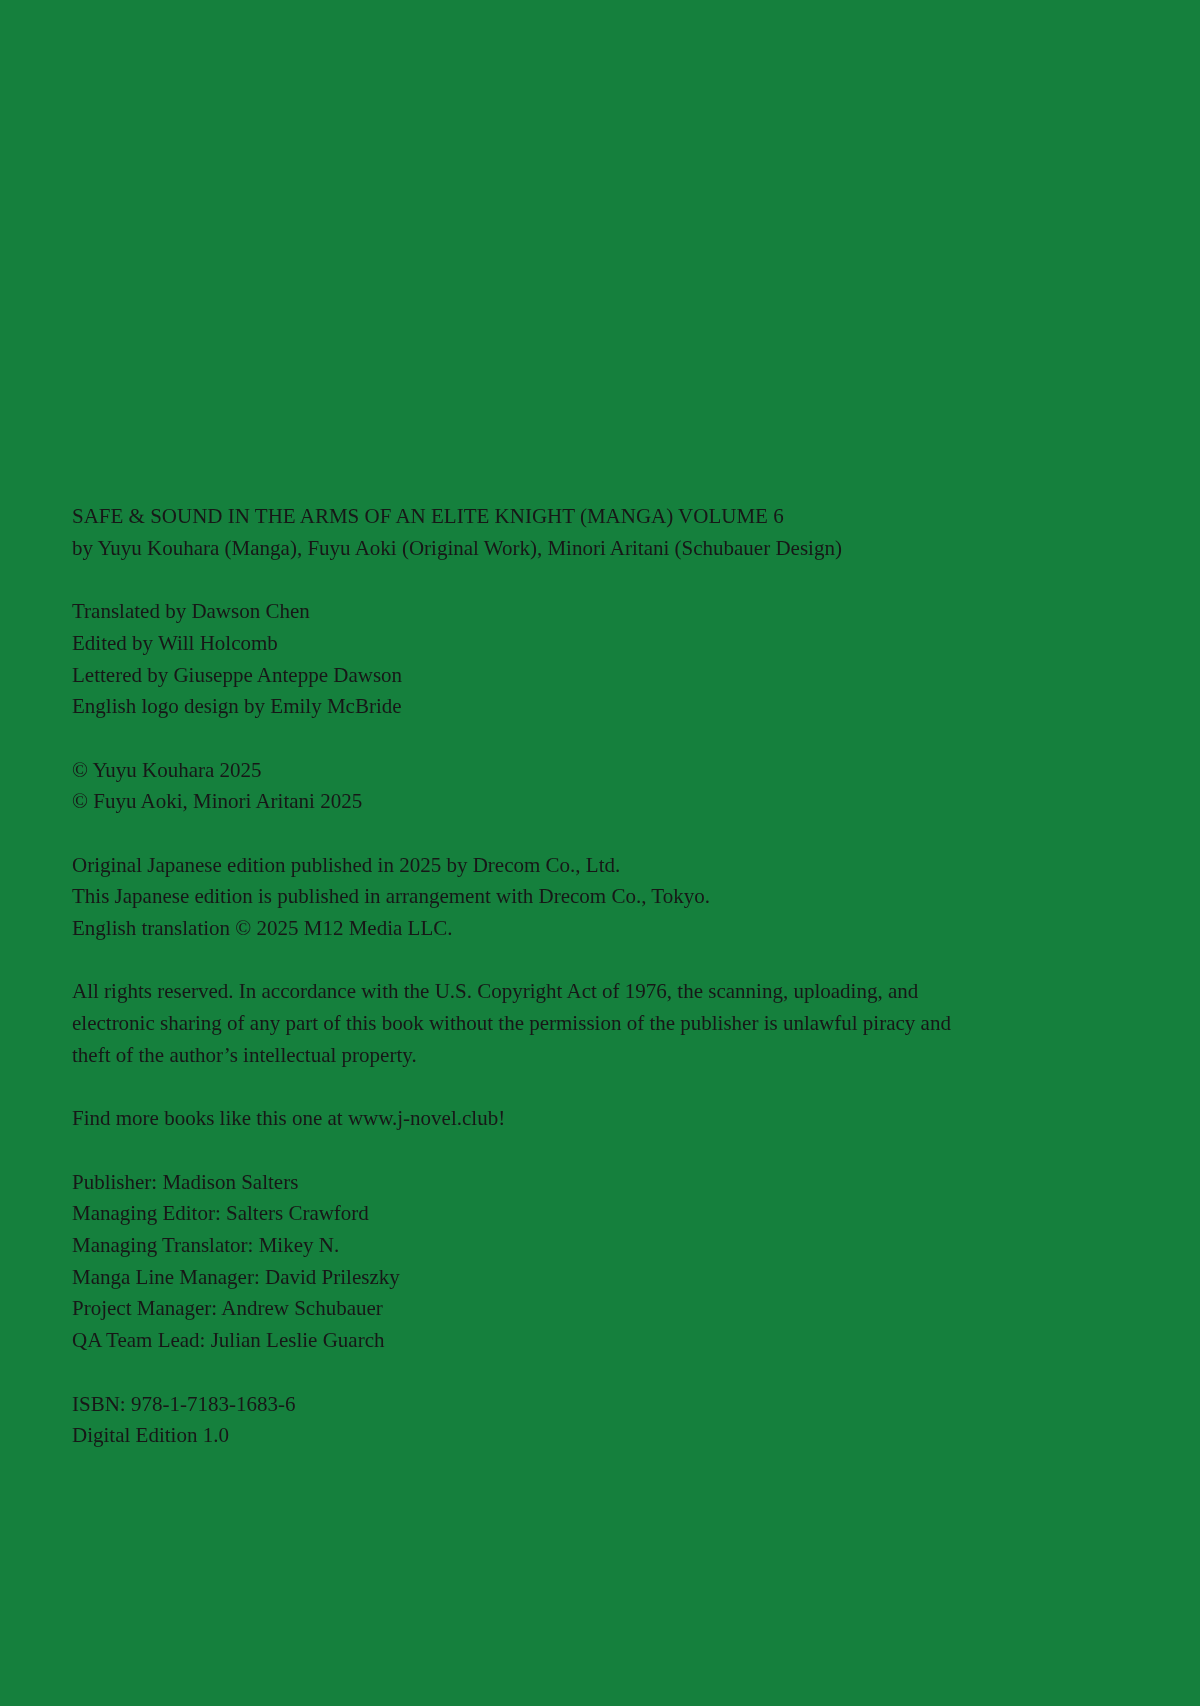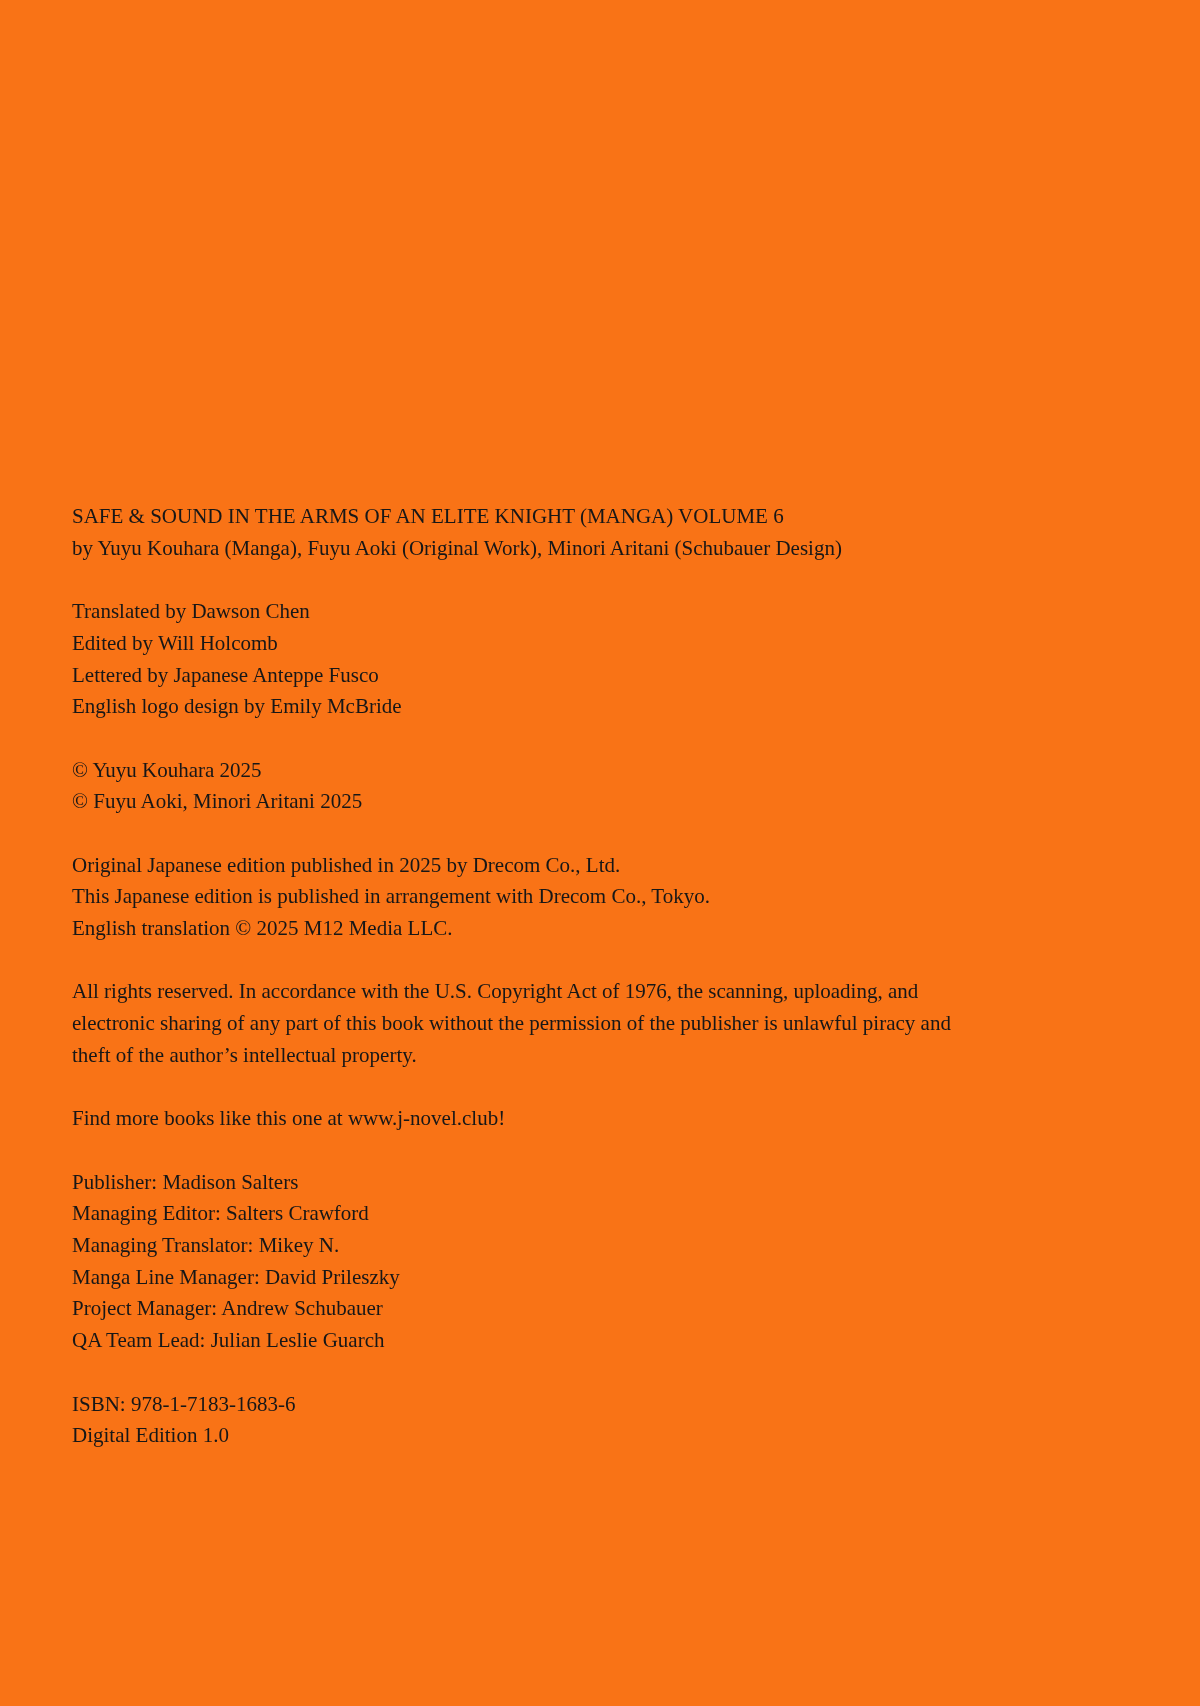--- a/index.html
+++ b/index.html
@@ -9,21 +9,21 @@
   }
   body {
     width: 1200px;
     height: 1706px;
     position: relative;
     overflow: hidden;
   }
   .page {
     position: absolute;
     inset: 0;
-    background: #f97316;
+    background: #15803d;
   }
   .text-block {
     position: absolute;
     left: 72px;
     top: 501px;
     width: 905px;
     font-family: "Liberation Serif", "DejaVu Serif", serif;
     font-size: 21px;
     line-height: 31.7px;
     color: #171717;
@@ -48,21 +48,21 @@
   <div class="text-block">
 
     <p class="para">
       <span class="line">SAFE &amp; SOUND IN THE ARMS OF AN ELITE KNIGHT (MANGA) VOLUME 6</span>
       <span class="line">by Yuyu Kouhara (Manga), Fuyu Aoki (Original Work), Minori Aritani (Schubauer Design)</span>
     </p>
 
     <p class="para">
       <span class="line">Translated by Dawson Chen</span>
       <span class="line">Edited by Will Holcomb</span>
-      <span class="line">Lettered by Japanese Anteppe Fusco</span>
+      <span class="line">Lettered by Giuseppe Anteppe Dawson</span>
       <span class="line">English logo design by Emily McBride</span>
     </p>
 
 
     <p class="para">
       <span class="line">© Yuyu Kouhara 2025</span>
       <span class="line">© Fuyu Aoki, Minori Aritani 2025</span>
     </p>
 
     <p class="para">

